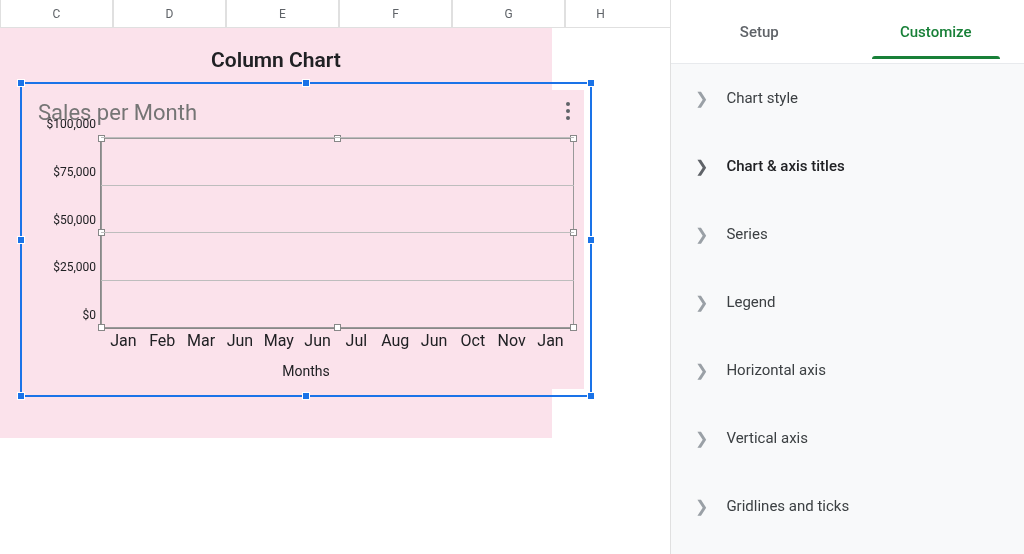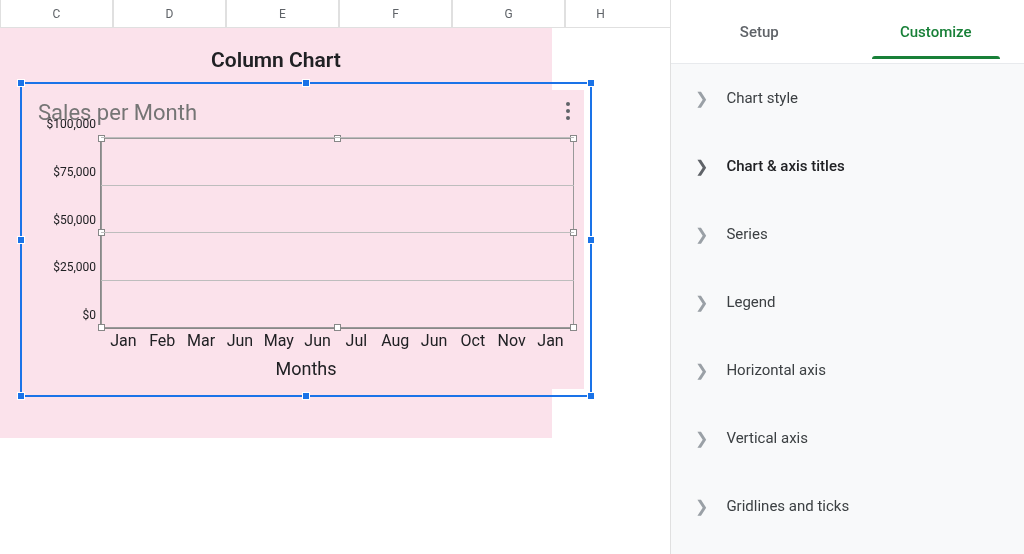--- a/index.html
+++ b/index.html
@@ -87,21 +87,21 @@
   .bars { position: absolute; inset: 0; display: flex; align-items: flex-end; padding: 0 4px;}
   .bar-slot { flex: 1; display:flex; justify-content:center;}
   .bar { width: 68%; background: #7b1635; }
   .x-axis {
     position: absolute; left: 62px; right: 0; bottom: 0; height: 20px;
     display:flex; font-size:16px; color:#202124; padding: 0 4px;
   }
   .x-tick { flex:1; text-align:center; padding-top:2px;}
   .x-label {
     position:absolute; left:0; right:0; bottom:10px;
-    text-align:center; font-size:18px; color:#202124;
+    text-align:center; font-size:14px; color:#202124;
   }
   .plot-area-sel {
     position:absolute; inset:0; border:1px solid #999;
     pointer-events:none;
   }
   .pa-handle {
     position:absolute; width:7px; height:7px; background:#fff; border:1px solid #888;
   }
   .pa-tl{top:-4px;left:-4px;} .pa-tm{top:-4px;left:50%;margin-left:-4px;}
   .pa-tr{top:-4px;right:-4px;} .pa-ml{top:50%;left:-4px;margin-top:-4px;}

